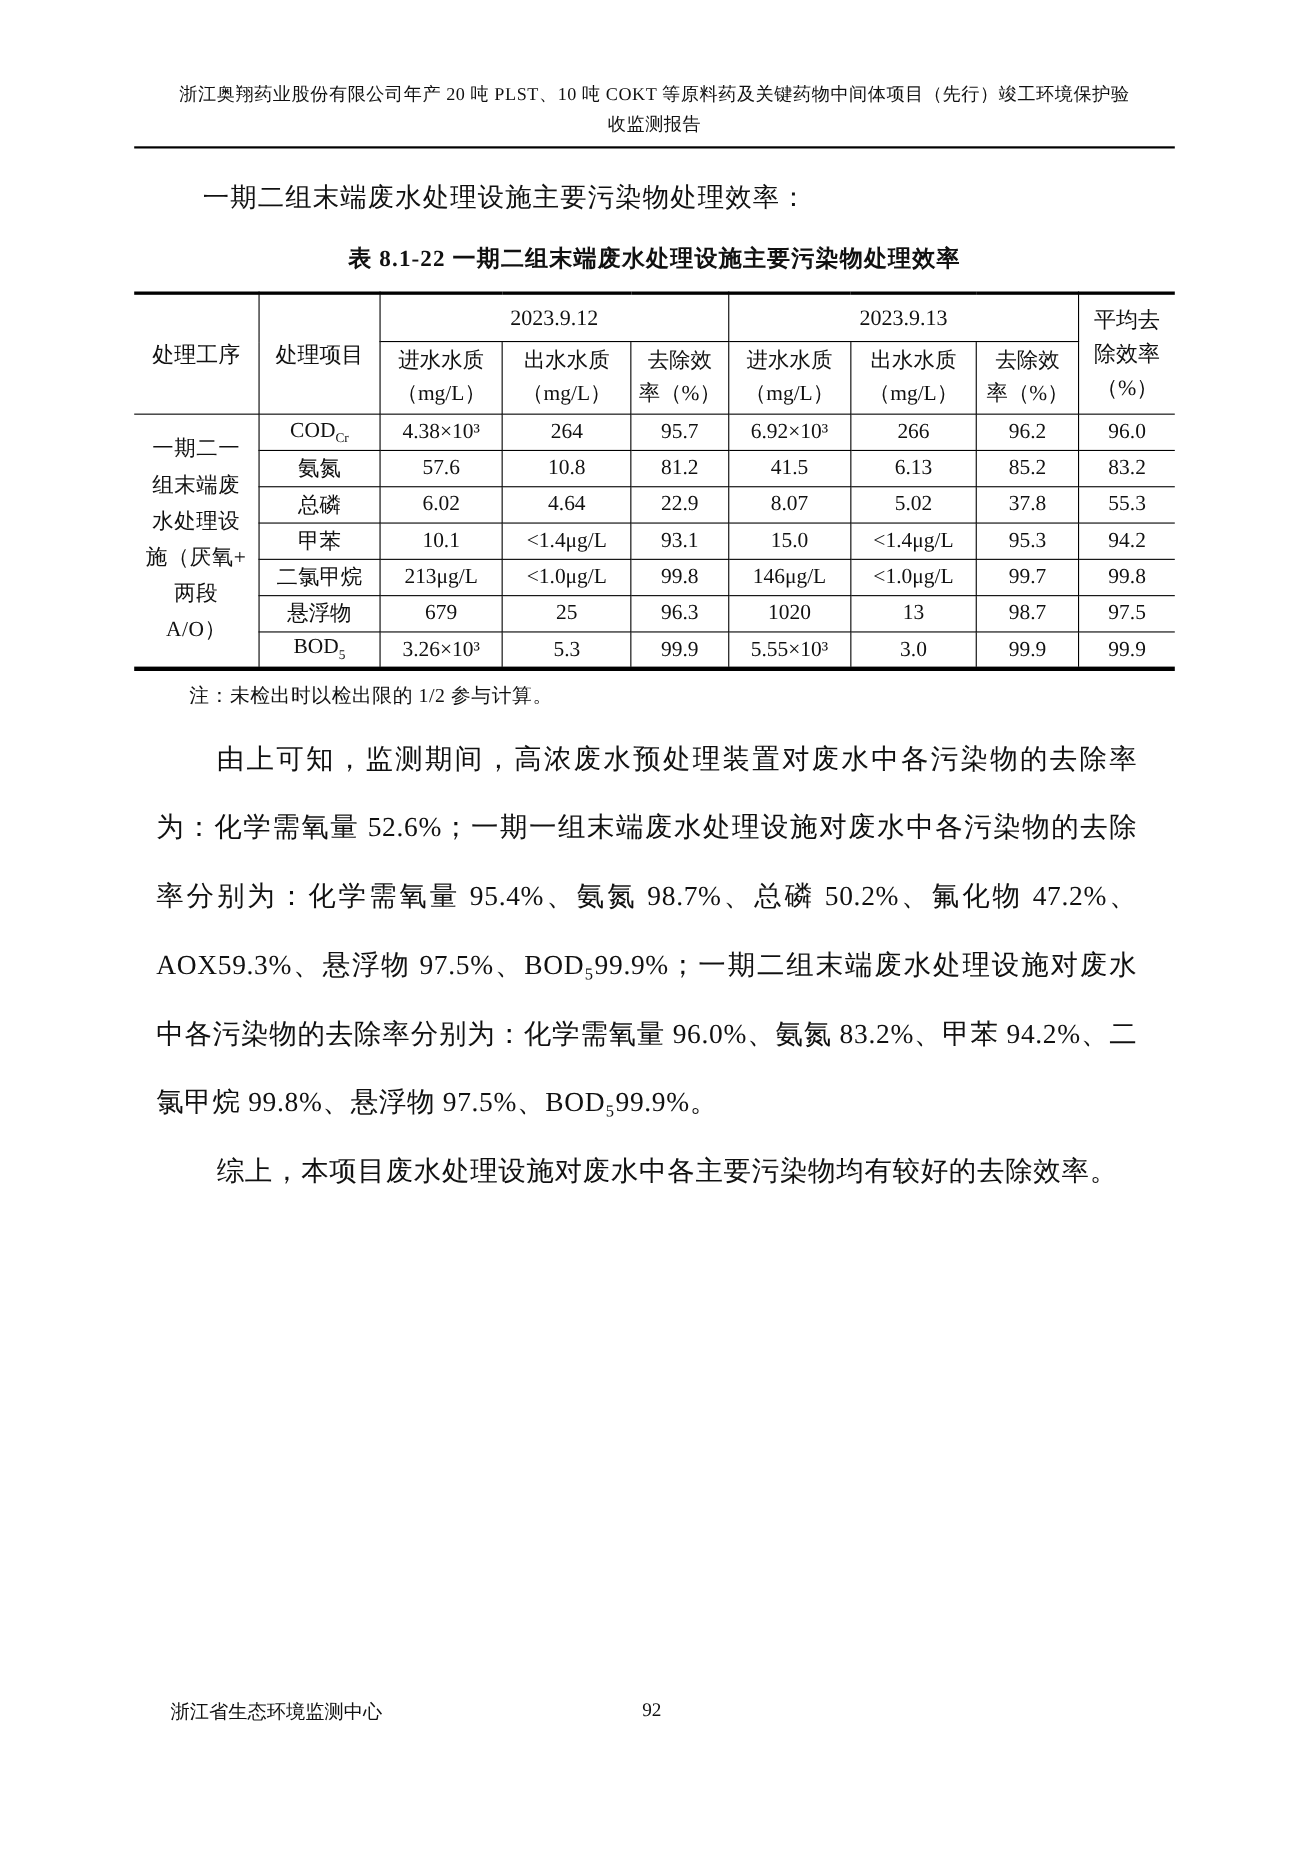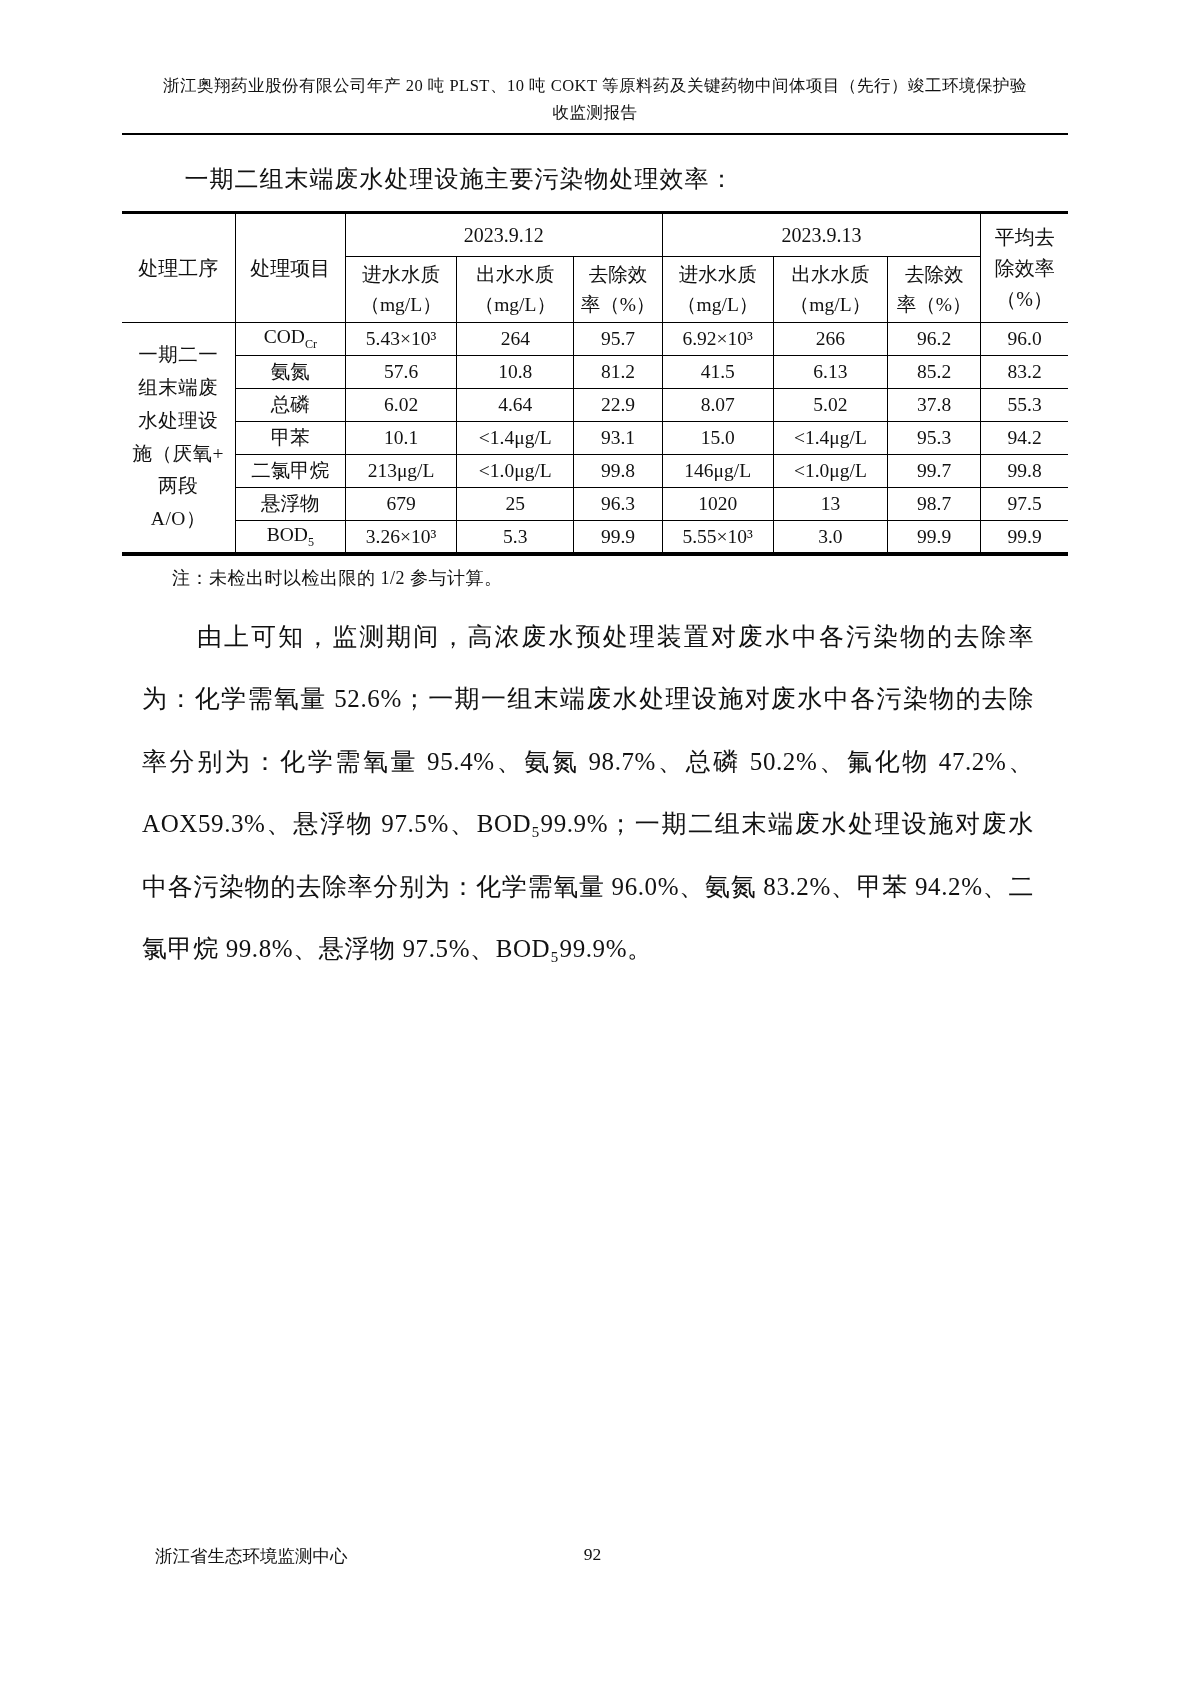--- a/index.html
+++ b/index.html
@@ -98,20 +98,21 @@
 <body>
 
 <div class="page">
 
   <div class="doc-header">浙江奥翔药业股份有限公司年产 20 吨 PLST、10 吨 COKT 等原料药及关键药物中间体项目（先行）竣工环境保护验
 收监测报告</div>
   <div class="header-rule"></div>
 
   <p class="intro">一期二组末端废水处理设施主要污染物处理效率：</p>
 
+  <h3 class="table-title">表 8.1-22  一期二组末端废水处理设施主要污染物处理效率</h3>
 
   <table class="eff">
     <colgroup>
       <col style="width:113px">
         <col style="width:110px">
         <col style="width:111px">
       <col style="width:117px">
         <col style="width:88px">
         <col style="width:111px">
       <col style="width:114px">
@@ -145,21 +146,21 @@
     </thead>
     <tbody>
       <tr>
         <td class="process" rowspan="7">一期二一
 组末端废
 水处理设
 施（厌氧+
 两段
 A/O）</td>
         <td class="param"><span>COD</span><sub class="psub">Cr</sub></td>
-        <td>5.43×10³</td>
+        <td>4.38×10³</td>
         <td>264</td>
         <td>95.7</td>
         <td>6.92×10³</td>
         <td>266</td>
         <td>96.2</td>
         <td>96.0</td>
       </tr>
       <tr>
         <td class="param"><span>氨氮</span><sub class="psub"></sub></td>
         <td>57.6</td>
@@ -219,19 +220,20 @@
         <td>3.0</td>
         <td>99.9</td>
         <td>99.9</td>
       </tr>
     </tbody>
   </table>
 
   <p class="note">注：未检出时以检出限的 1/2 参与计算。</p>
 
   <p class="body-text indent first">由上可知，监测期间，高浓废水预处理装置对废水中各污染物的去除率为：化学需氧量 52.6%；一期一组末端废水处理设施对废水中各污染物的去除率分别为：化学需氧量 95.4%、氨氮 98.7%、总磷 50.2%、氟化物 47.2%、AOX59.3%、悬浮物 97.5%、BOD₅99.9%；一期二组末端废水处理设施对废水中各污染物的去除率分别为：化学需氧量 96.0%、氨氮 83.2%、甲苯 94.2%、二氯甲烷 99.8%、悬浮物 97.5%、BOD₅99.9%。</p>
+  <p class="body-text indent">综上，本项目废水处理设施对废水中各主要污染物均有较好的去除效率。</p>
 
   <div class="footer">
     <span class="org">浙江省生态环境监测中心</span>
     <span class="page-no">92</span>
   </div>
 
 </div>
 
 </body></html>

